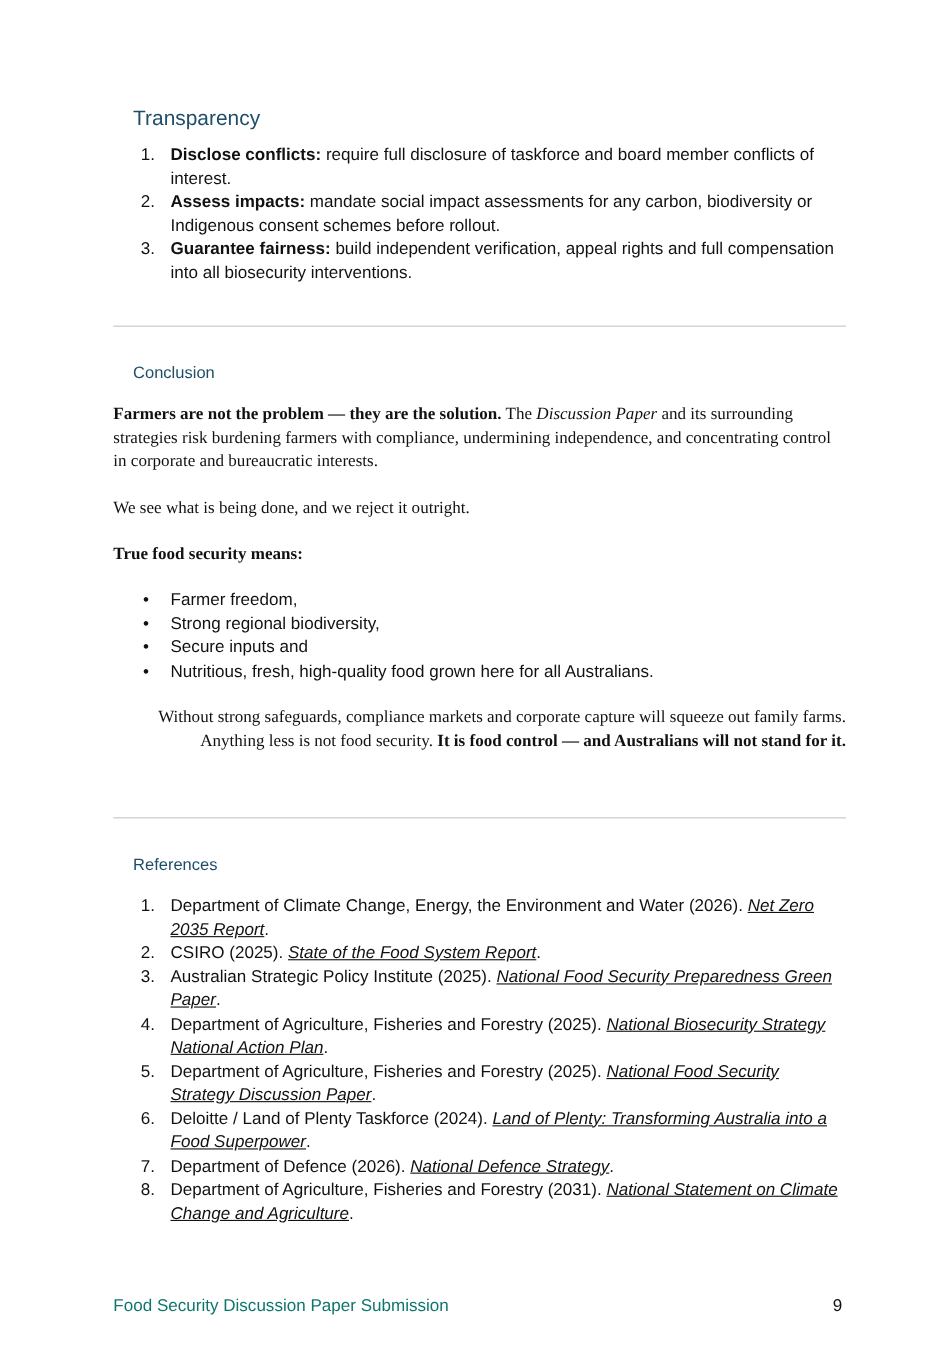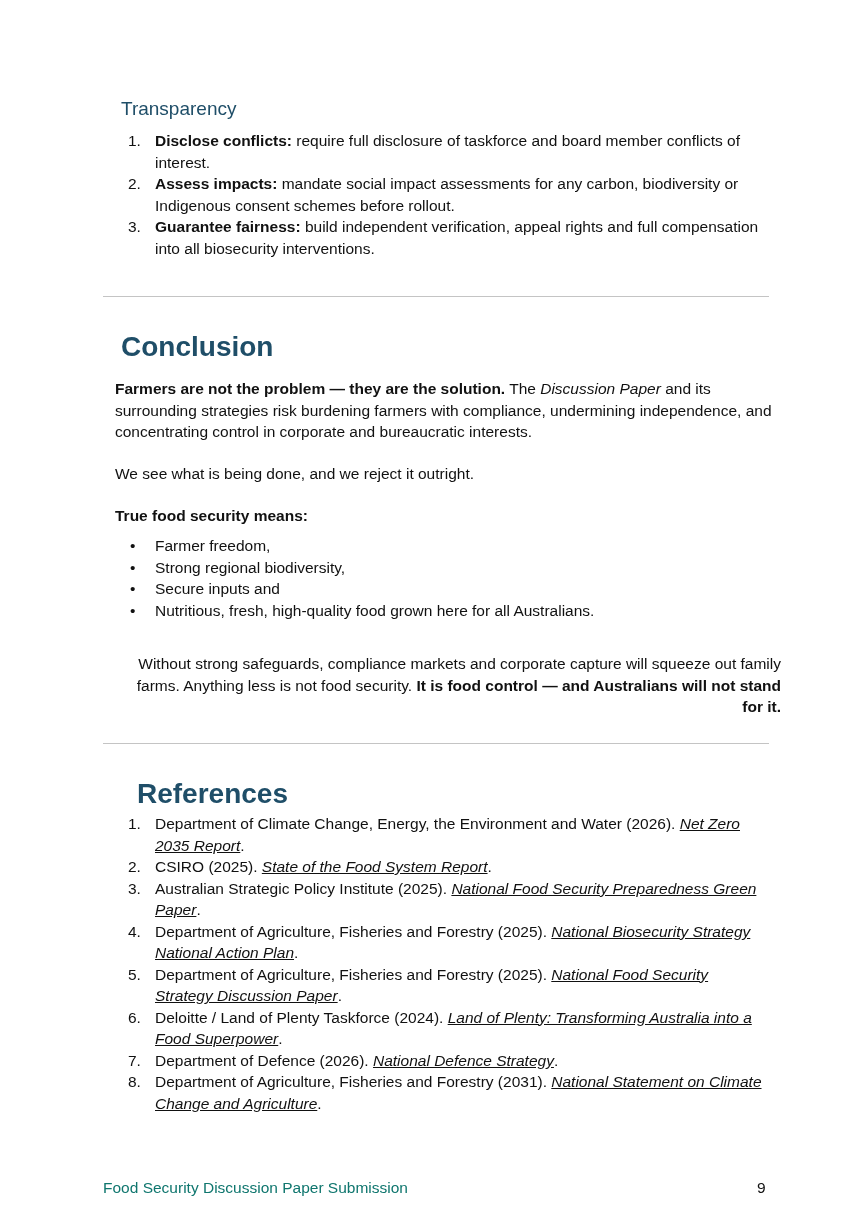--- a/index.html
+++ b/index.html
@@ -4,29 +4,29 @@
   <style>
     html, body { margin: 0; padding: 0; background: #ffffff; }
     body {
       width: 865px; height: 1227px; position: relative; overflow: hidden;
       font-family: "Liberation Sans", sans-serif; color: #111111;
       font-size: 15.5px;
     }
     .page { position: absolute; left: 103px; top: 0; width: 666px; }
     h2 { font-weight: normal; color: #1f4e68; margin: 18px; }
     .h-sub { font-size: 19px; position: absolute; top: 80px; left: 0; }
-    .h-main { font-size: 28px; font-weight: bold; }
+    .h-main { font-size: 15px; }
     .rule { position: absolute; left: 0; width: 666px; height: 0; border-top: 1.5px solid #c4c4c4; }
     .num-list { position: absolute; left: 0; width: 666px; margin: 0; padding: 0; list-style: none; }
     .num-list li { position: relative; padding-left: 52px; line-height: 21.5px; }
     .num-list li .n { position: absolute; left: 25px; top: 0; }
     .bul-list { position: absolute; left: 0; margin: 0; padding: 0; list-style: none; }
     .bul-list li { position: relative; padding-left: 52px; line-height: 21.5px; }
     .bul-list li .dot { position: absolute; left: 27px; top: 0; }
-    p { margin: 12px; line-height: 21.5px; position: absolute; left: 0; width: 666px; }
+    p { margin: 0; line-height: 21.5px; position: absolute; left: 0; width: 666px; font-family: Liberation Serif, serif; }
     b { font-weight: bold; }
     .ref-title { font-style: italic; text-decoration: underline; }
     .footer-left { position: absolute; left: 103px; top: 1179px; color: #0f766e; font-size: 15.5px; }
     .footer-right { position: absolute; left: 757px; top: 1179px; color: #111111; font-size: 15.5px; }
   </style>
 </head>
 <body>
 
 <div class="page">
 
@@ -52,21 +52,21 @@
     <li><span class="dot">•</span><span>Farmer freedom,</span></li>
     <li><span class="dot">•</span><span>Strong regional biodiversity,</span></li>
     <li><span class="dot">•</span><span>Secure inputs and</span></li>
     <li><span class="dot">•</span><span>Nutritious, fresh, high-quality food grown here for all Australians.</span></li>
   </ul>
 
   <p style="top:641px;text-align:right;"><span>Without strong safeguards, compliance markets and corporate capture will squeeze out family farms. Anything less is not food security. </span><b>It is food control — and Australians will not stand for it.</b></p>
 
   <div class="rule" style="top:743px;"></div>
 
-  <h2 class="h-main" style="position:absolute; top:760px; left:16px;">References</h2>
+  <h2 class="h-main" style="position:absolute; top:760px; left:0;">References</h2>
 
   <ol class="num-list" style="top:813px;">
     <li><span class="n">1.</span><span>Department of Climate Change, Energy, the Environment and Water (2026). </span><span class="ref-title">Net Zero 2035 Report</span><span>.</span></li>
     <li><span class="n">2.</span><span>CSIRO (2025). </span><span class="ref-title">State of the Food System Report</span><span>.</span></li>
     <li><span class="n">3.</span><span>Australian Strategic Policy Institute (2025). </span><span class="ref-title">National Food Security Preparedness Green Paper</span><span>.</span></li>
     <li><span class="n">4.</span><span>Department of Agriculture, Fisheries and Forestry (2025). </span><span class="ref-title">National Biosecurity Strategy National Action Plan</span><span>.</span></li>
     <li><span class="n">5.</span><span>Department of Agriculture, Fisheries and Forestry (2025). </span><span class="ref-title">National Food Security Strategy Discussion Paper</span><span>.</span></li>
     <li><span class="n">6.</span><span>Deloitte / Land of Plenty Taskforce (2024). </span><span class="ref-title">Land of Plenty: Transforming Australia into a Food Superpower</span><span>.</span></li>
     <li><span class="n">7.</span><span>Department of Defence (2026). </span><span class="ref-title">National Defence Strategy</span><span>.</span></li>
     <li><span class="n">8.</span><span>Department of Agriculture, Fisheries and Forestry (2031). </span><span class="ref-title">National Statement on Climate Change and Agriculture</span><span>.</span></li>

